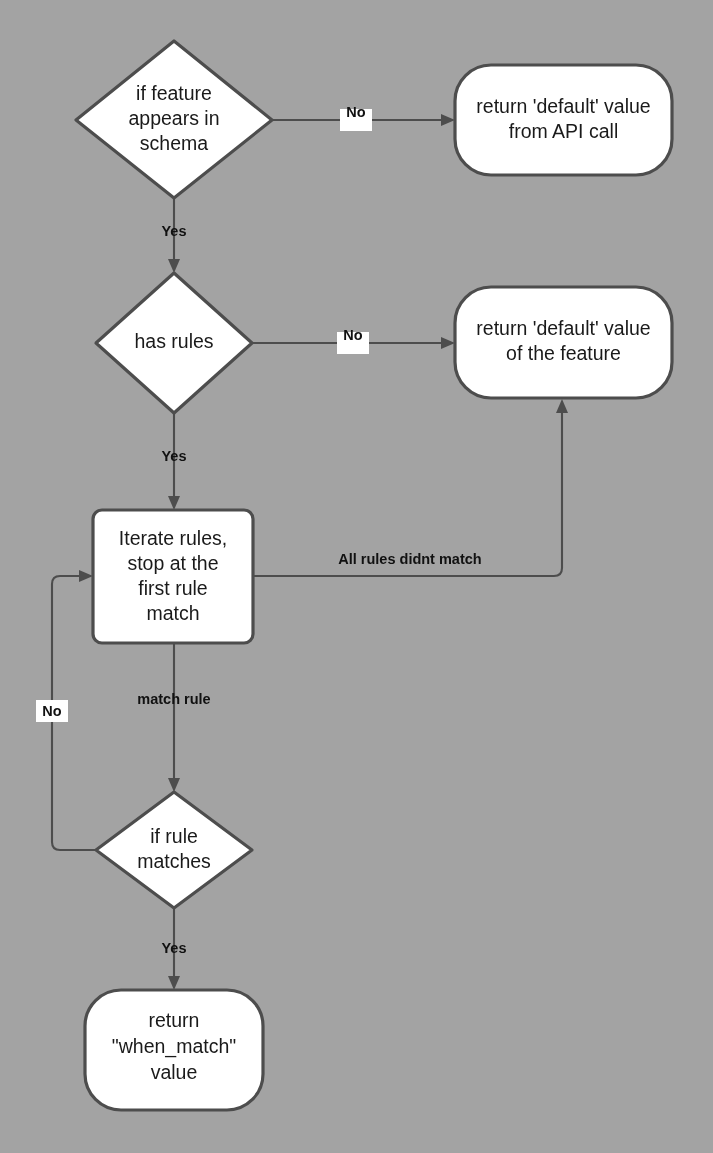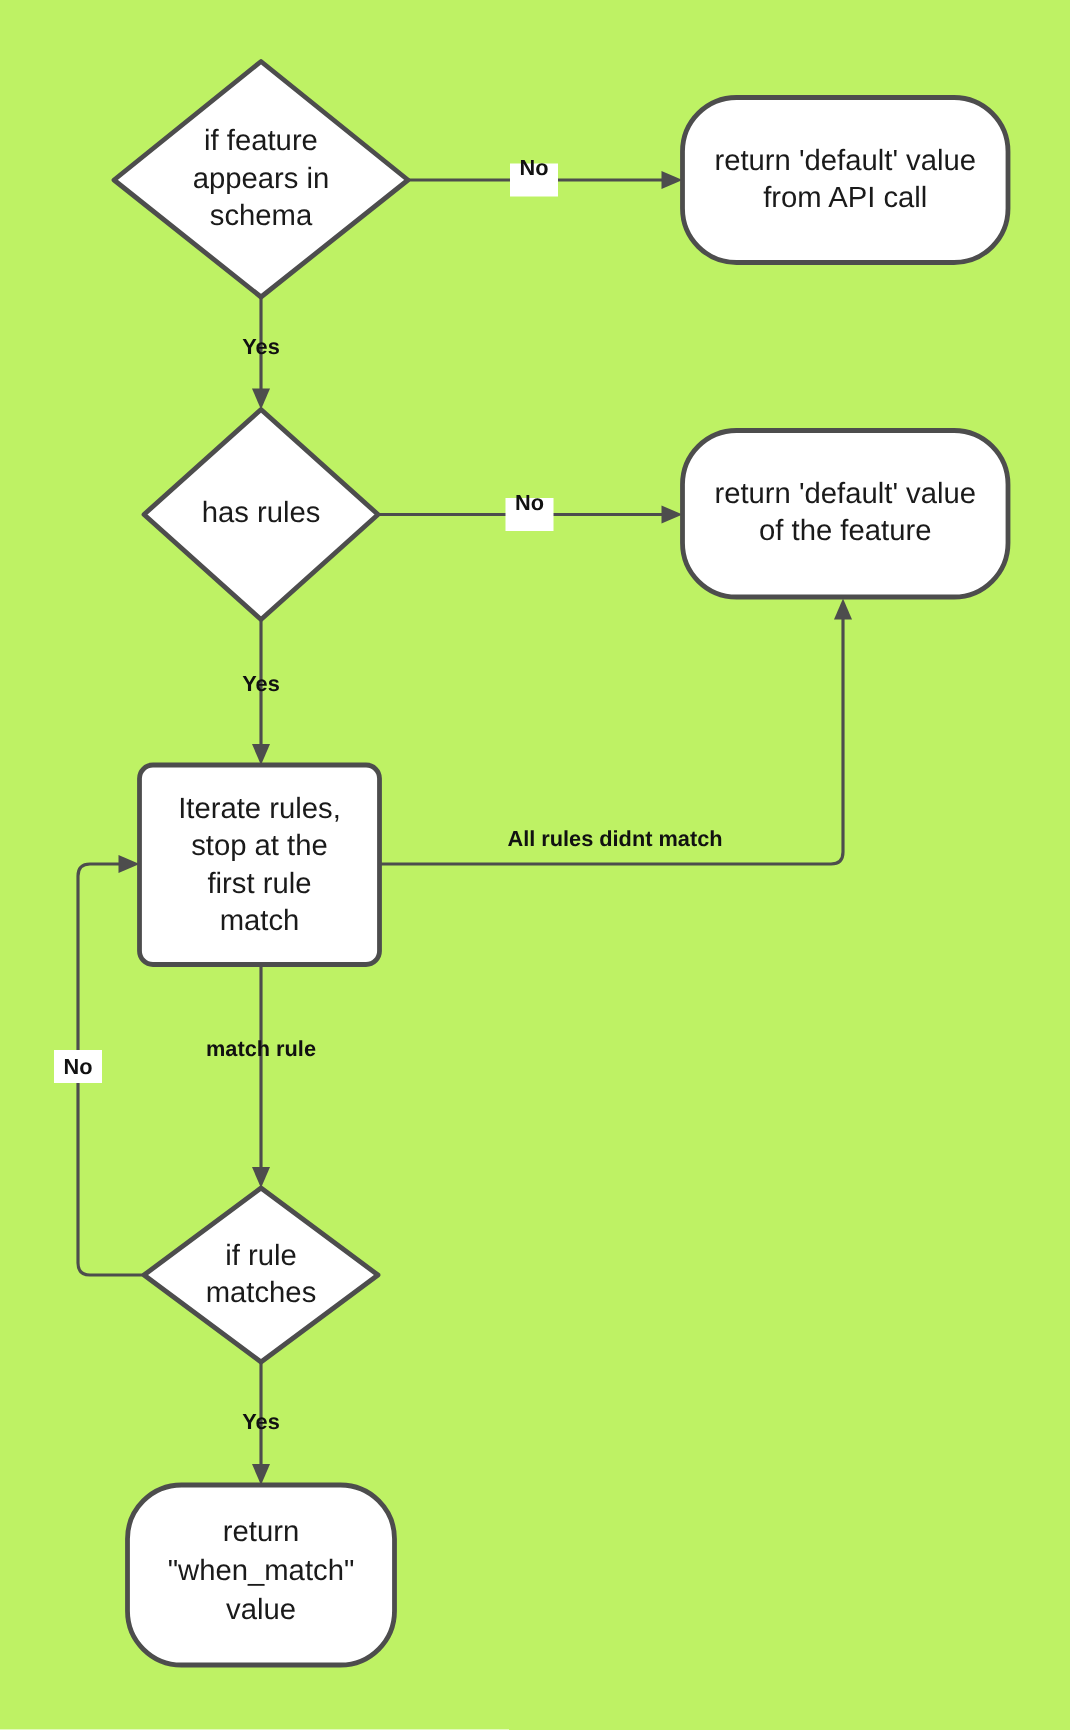--- a/index.html
+++ b/index.html
@@ -8,21 +8,21 @@
     padding: 0;
     background: #ffffff;
   }
   body {
     font-family: "Liberation Sans", sans-serif;
   }
   #canvas {
     position: relative;
     width: 713px;
     height: 1153px;
-    background: #bef264;
+    background: #a3a3a3;
     overflow: hidden;
   }
   #flow-svg {
     position: absolute;
     top: 0;
     left: 0;
     width: 713px;
     height: 1153px;
   }
   .node-text {

